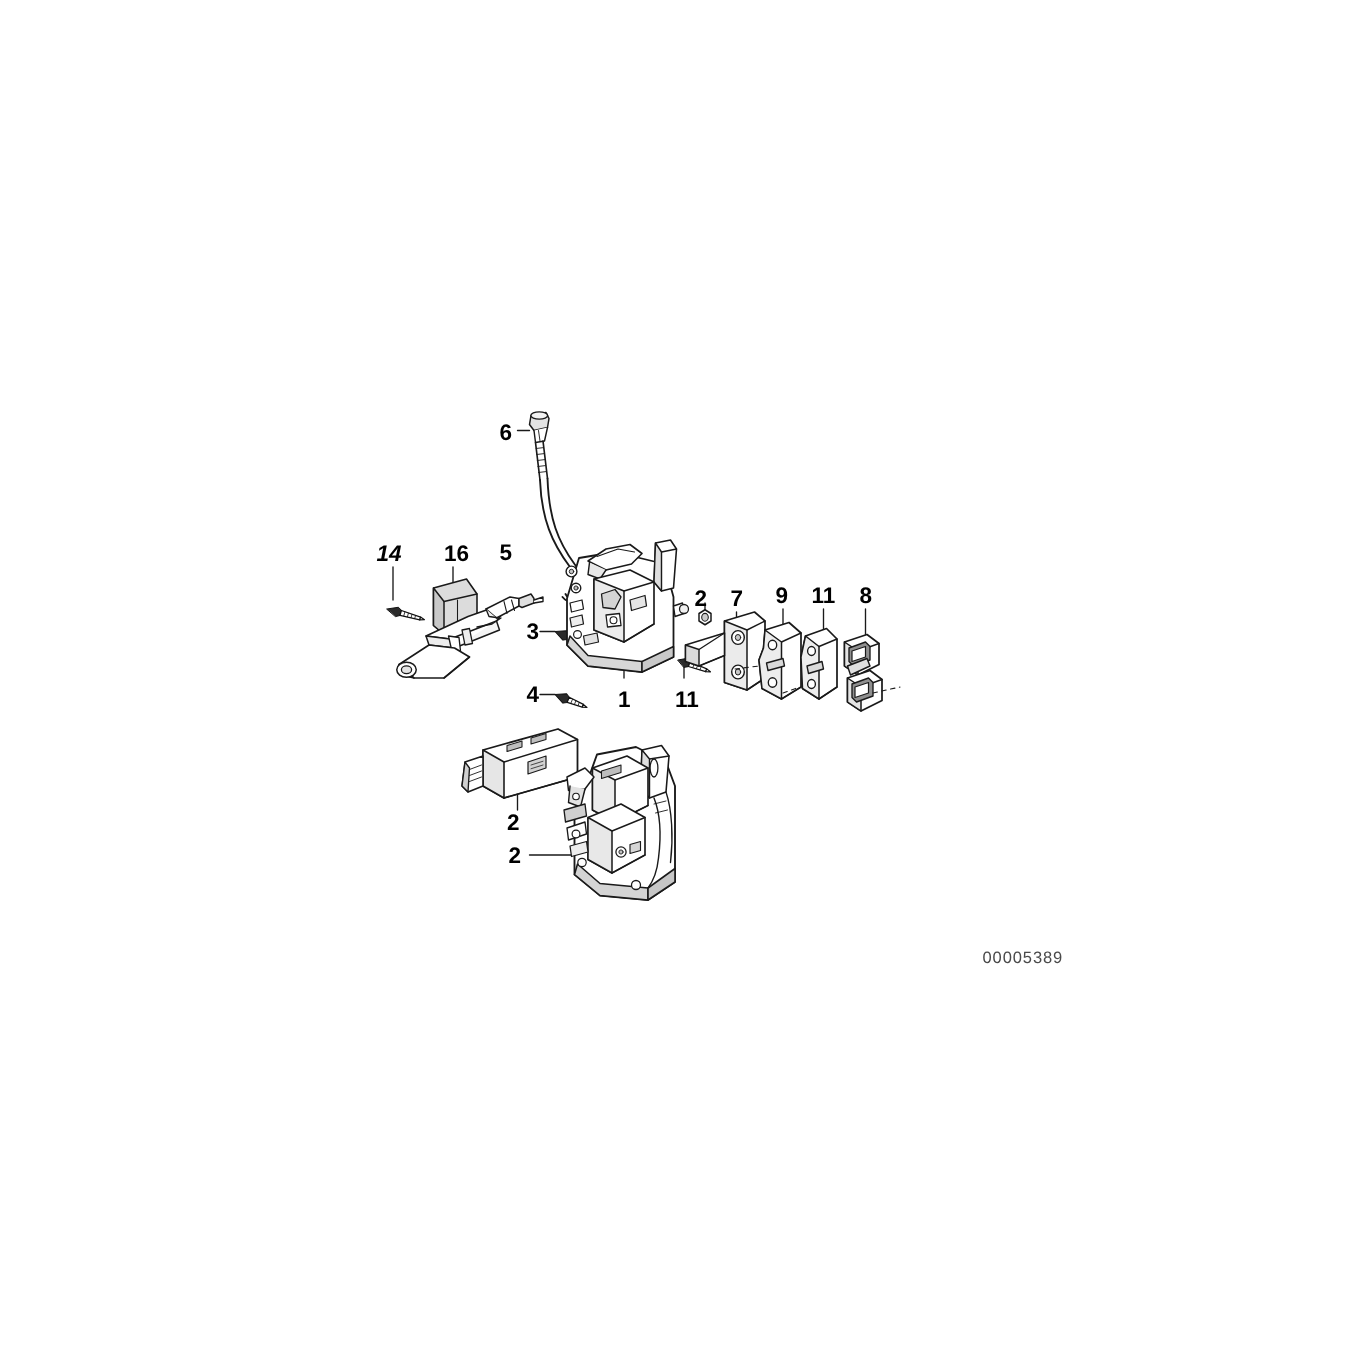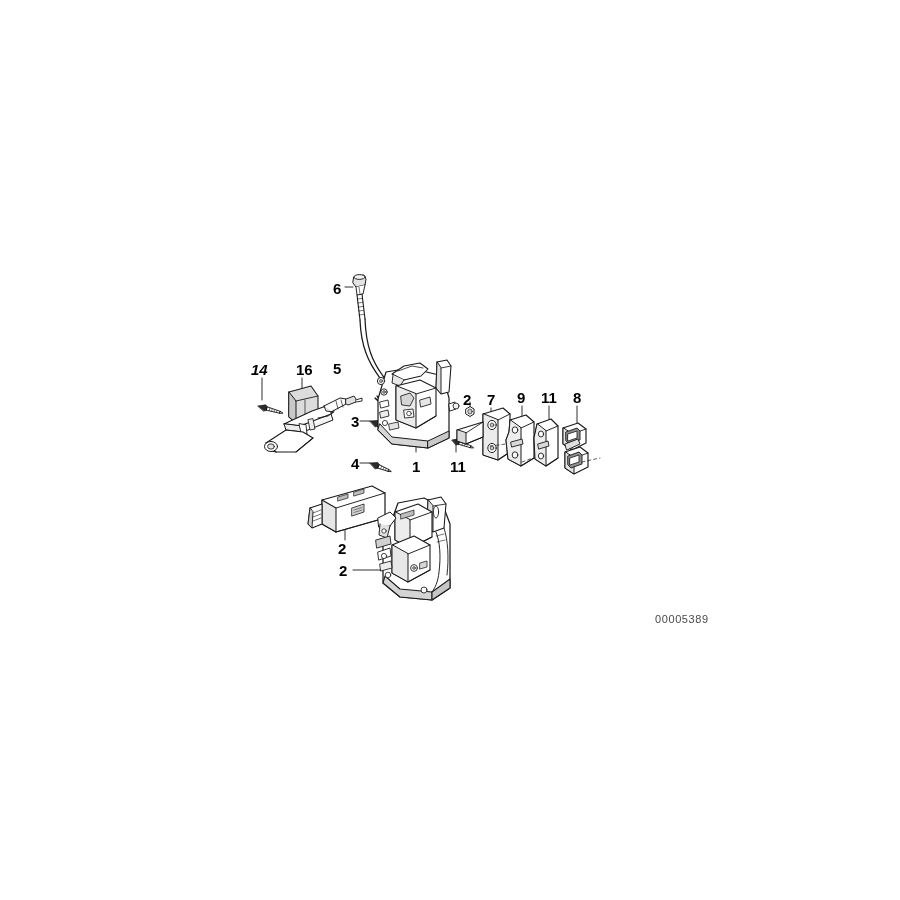--- a/index.html
+++ b/index.html
@@ -36,20 +36,21 @@
     white-space: nowrap;
     letter-spacing: 0px;
   }
   .watermark {
     position: absolute;
     font-family: "Liberation Sans", sans-serif;
     font-size: 11px;
     color: #4a4a4a;
     letter-spacing: 0.6px;
     white-space: nowrap;
+    margin-top: 20px;
   }
 </style>
 </head>
 <body>
 
 <div id="diagram-root">
 
   <svg id="diagram-svg" viewBox="0 0 900 900" xmlns="http://www.w3.org/2000/svg">
     <defs>
       <g id="screw-glyph">

